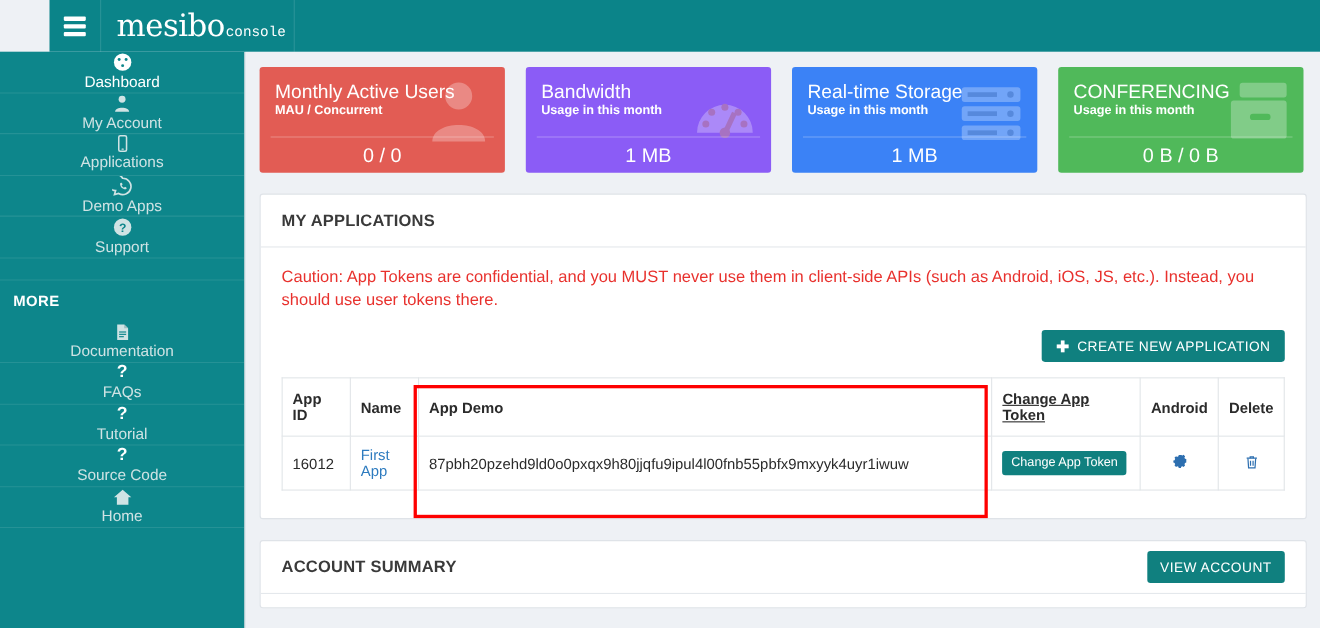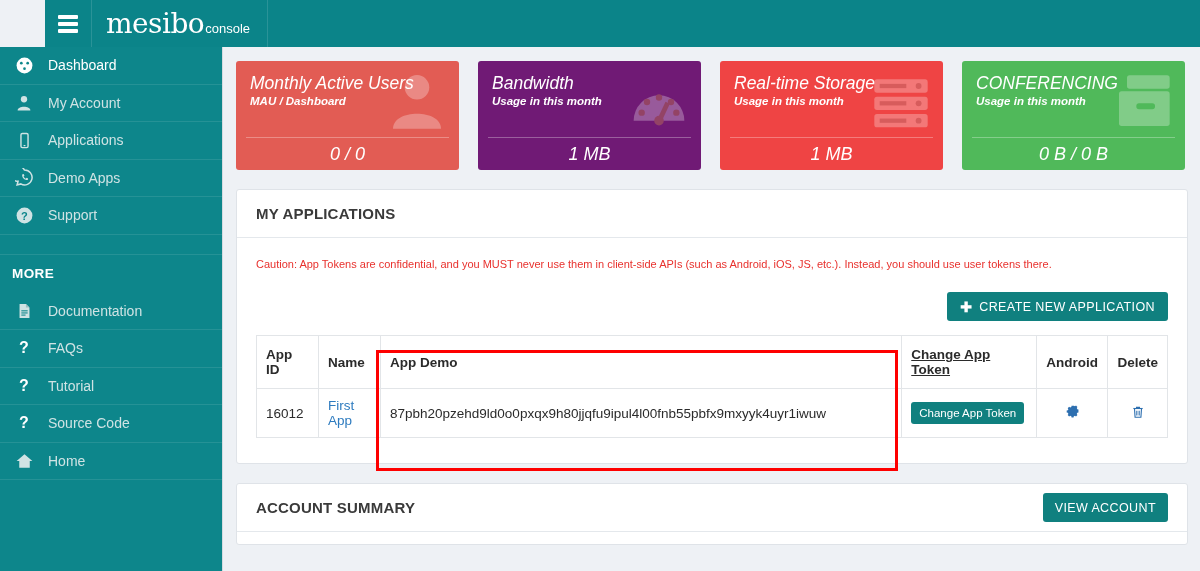--- a/index.html
+++ b/index.html
@@ -29,21 +29,21 @@
     width: 176px; height: 47px; display: flex; align-items: baseline;
     padding-left: 14px; border-right: 1px solid rgba(255,255,255,0.13);
     height: 47px;
   }
   .brand-wrap { display: flex; align-items: baseline; height: 47px; }
   .brand-main {
     font-family: "DejaVu Serif", serif; font-size: 28px; color: #fff;
     letter-spacing: -0.5px; line-height: 47px;
   }
   .brand-sub {
-    font-family: Liberation Sans, sans-serif; font-size: 13px; color: #fff;
+    font-family: Liberation Mono, monospace; font-size: 13px; color: #fff;
     margin-left: 1px;
   }
   .account {
     position: absolute; right: 12px; top: 0; height: 47px;
     display: flex; align-items: center; gap: 9px; cursor: pointer;
   }
   .avatar {
     width: 30px; height: 30px; background: #1565c0;
     border: 2px solid #5a8fc4;
     display: flex; align-items: center; justify-content: center;
@@ -53,21 +53,21 @@
   .caret { color: #fff; font-size: 12px; margin-left: 2px; }
 
   
   .sidebar {
     position: absolute; top: 47px; left: 0; width: 223px; height: 524px;
     background: #0d868b; border-right: 1px solid #d5dbe0;
   }
   .nav-item {
     height: 37.5px; display: flex; align-items: center;
     border-bottom: 1px solid rgba(255,255,255,0.10);
-    color: #cfe3e4; font-size: 14px; cursor: pointer;
+    color: #cfe3e4; font-size: 14px; cursor: pointer; flex-direction: column;
   }
   .nav-item.active { color: #ffffff; }
   .nav-ico {
     width: 48px; min-width: 48px; display: flex;
     align-items: center; justify-content: center;
   }
   .nav-ico svg { display: block; }
   .nav-ico .qm { font-size: 16px; font-weight: bold; color: #ffffff; }
   .nav-label { font-size: 14px; }
   .nav-gap { height: 20px; border-bottom: 1px solid rgba(255,255,255,0.10); }
@@ -78,53 +78,53 @@
 
   
   .main {
     position: absolute; top: 47px; left: 223px; width: 977px; height: 524px;
     background: #eef1f5; padding: 14px 12px 0 13px;
   }
 
   
   .cards { display: flex; gap: 19px; }
   .card {
-    position: relative; width: 223px; height: 109px; border-radius: 3px;
-    overflow: hidden; color: #fff; cursor: pointer; font-style: italic;
+    position: relative; width: 223px; height: 96px; border-radius: 3px;
+    overflow: hidden; color: #fff; cursor: pointer;
   }
   .card-title { position: relative; z-index: 2; padding: 12px 14px 0 14px; font-size: 17.5px; }
   .card-sub { position: relative; z-index: 2; padding: 1px 14px 0 14px; font-size: 11.5px; font-weight: bold; }
   .card-foot {
     position: absolute; bottom: 0; left: 10px; right: 10px; height: 33px;
     border-top: 1px solid rgba(255,255,255,0.30);
     display: flex; align-items: center; justify-content: center;
     font-size: 18px; z-index: 2;
   }
   .card-ico {
     position: absolute; right: 10px; top: 8px; z-index: 1; opacity: .28;
   }
   .card.red    { background: #e25c54; }
-  .card.orange { background: #701a75; }
-  .card.gray   { background: #ef4444; }
+  .card.orange { background: #8b5cf6; }
+  .card.gray   { background: #3b82f6; }
   .card.green  { background: #50b95a; }
 
   
   .panel {
     background: #fff; border: 1px solid #dfe3e8; border-radius: 3px;
     margin-top: 19px;
   }
   .panel-head {
     height: 48px; display: flex; align-items: center; justify-content: space-between;
     padding: 0 19px; border-bottom: 1px solid #e4e8ec;
   }
   .panel-title {
     font-size: 15px; font-weight: bold; color: #3a3a3a; letter-spacing: .2px;
   }
   .caution {
-    color: #e8312d; font-size: 11px; line-height: 21px;
+    color: #e8312d; font-size: 15px; line-height: 21px;
     padding: 16px 19px 2px 19px;
   }
   .btn {
     background: #10807f; color: #fff; border: 0; border-radius: 3px;
     font-size: 12.5px; letter-spacing: .4px; cursor: pointer;
     font-family: "Liberation Sans", sans-serif;
   }
   .btn-create {
     height: 29px; padding: 0 13px; display: inline-flex; align-items: center; gap: 7px;
   }
@@ -138,21 +138,21 @@
   th, td {
     border: 1px solid #e2e5e8; text-align: left;
     font-size: 13.5px; color: #2b2b2b;
   }
   th { padding: 11px 9px; font-weight: bold; margin-left: 43px; }
   td { padding: 9px 9px; }
   .c-appid { width: 62px; }
   .c-name  { width: 62px; }
   .c-chg   { width: 135px; text-decoration: underline; }
   .c-set   { width: 64px; text-align: center; }
-  .c-del   { width: 60px; text-align: right; }
+  .c-del   { width: 60px; text-align: center; }
   td.c-set, td.c-del { text-align: center; }
   .link { color: #2d7bbf; text-decoration: none; cursor: pointer; }
   .btn-chg { height: 22px; padding: 0 8px; font-size: 11.5px; letter-spacing: 0; }
   .icon-btn { color: #2d6fb0; cursor: pointer; display: inline-block; }
 
   
   .sum-tbl { padding: 12px 19px 0 19px; }
 
   
   .annot {
@@ -286,21 +286,21 @@
     <div class="cards">
 
       <div class="card red">
         <div class="card-ico">
           <svg width="64" height="66" viewBox="0 0 24 24">
             <circle cx="12" cy="6.5" r="4.6" fill="#ffffff"></circle>
             <path d="M3 22 C3 14.5 21 14.5 21 22 Z" fill="#ffffff"></path>
           </svg>
         </div>
         <div class="card-title">Monthly Active Users</div>
-        <div class="card-sub">MAU / Dashboard</div>
+        <div class="card-sub">MAU / Concurrent</div>
         <div class="card-foot">0 / 0</div>
       </div>
 
       <div class="card orange">
         <div class="card-ico">
           <svg width="64" height="66" viewBox="0 0 24 24">
             <path d="M2.5 19 A9.5 9.5 0 0 1 21.5 19 Z" fill="#ffffff"></path>
             <circle cx="12" cy="19" r="1.8" fill="#efad3f"></circle>
             <rect x="11.2" y="11.5" width="1.8" height="8" fill="#efad3f" transform="rotate(25 12 19)"></rect>
             <circle cx="5.5" cy="16" r="1.2" fill="#efad3f"></circle>

